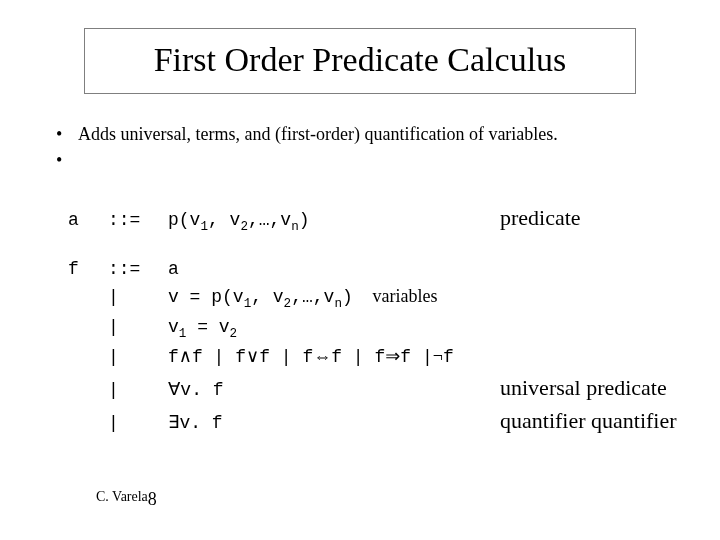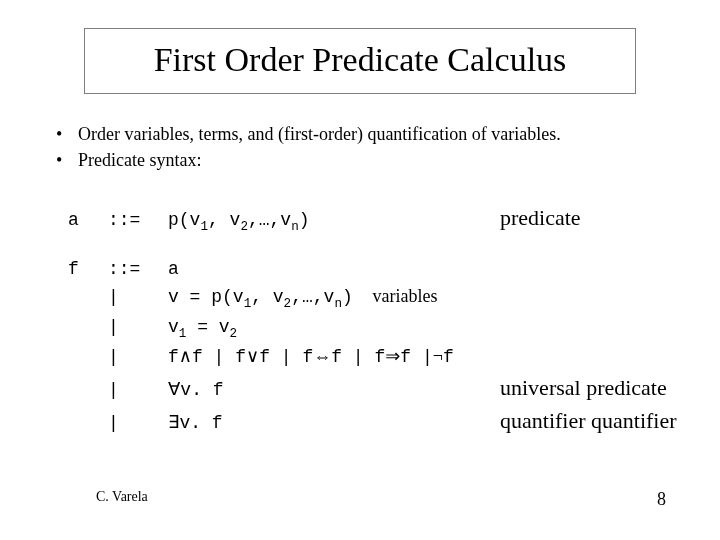--- a/index.html
+++ b/index.html
@@ -12,42 +12,41 @@
   .bullet .dot { width: 22px; flex: 0 0 22px; text-align: left; }
   .grammar { margin-left: 28px; font-size: 18px; }
   .row { display: flex; align-items: baseline; line-height: 1.5; }
   .col-nt { width: 40px; flex: 0 0 40px; font-family: "Courier New", monospace; }
   .col-op { width: 60px; flex: 0 0 60px; font-family: "Courier New", monospace; }
   .col-prod { flex: 1 1 auto; font-family: "Courier New", monospace; white-space: nowrap; }
   .col-note { width: 180px; flex: 0 0 180px; font-family: "Times New Roman", serif; font-size: 22px; }
   .sub { font-size: 0.7em; vertical-align: sub; font-family: "Courier New", monospace; }
   .serif { font-family: "Times New Roman", serif; }
   .gap { height: 20px; }
-  .footer { position: absolute; bottom: 30px; left: 0; right: 0; display: flex; justify-content: space-between; padding: 0 54px 0 96px; font-size: 14px; }
+  .footer { position: absolute; bottom: 30px; left: 0; right: 0; display: flex; padding: 0 54px 0 96px; font-size: 14px; }
   .footer-left { }
   .footer-right { font-size: 18px; }
   .sym { font-family: "Times New Roman", serif; }
 </style>
 </head>
 <body>
 
 <div class="slide">
 
   <div class="title-box">
     <h1 class="title">First Order Predicate Calculus</h1>
   </div>
 
   <div class="bullets">
     <div class="bullet">
       <span class="dot">•</span>
-      <span>Order variables, terms, and (first-order) quantification of variables.</span>
+      <span>Adds universal, terms, and (first-order) quantification of variables.</span>
     </div>
     <div class="bullet">
       <span class="dot">•</span>
-      <span>Predicate syntax:</span>
     </div>
   </div>
 
   <div class="grammar">
 
     <div class="row">
       <span class="col-nt">a</span>
       <span class="col-op">::=</span>
       <span class="col-prod">
         <span>p(v</span><span class="sub">1</span><span>, v</span><span class="sub">2</span><span>,…,v</span><span class="sub">n</span><span>)</span>

